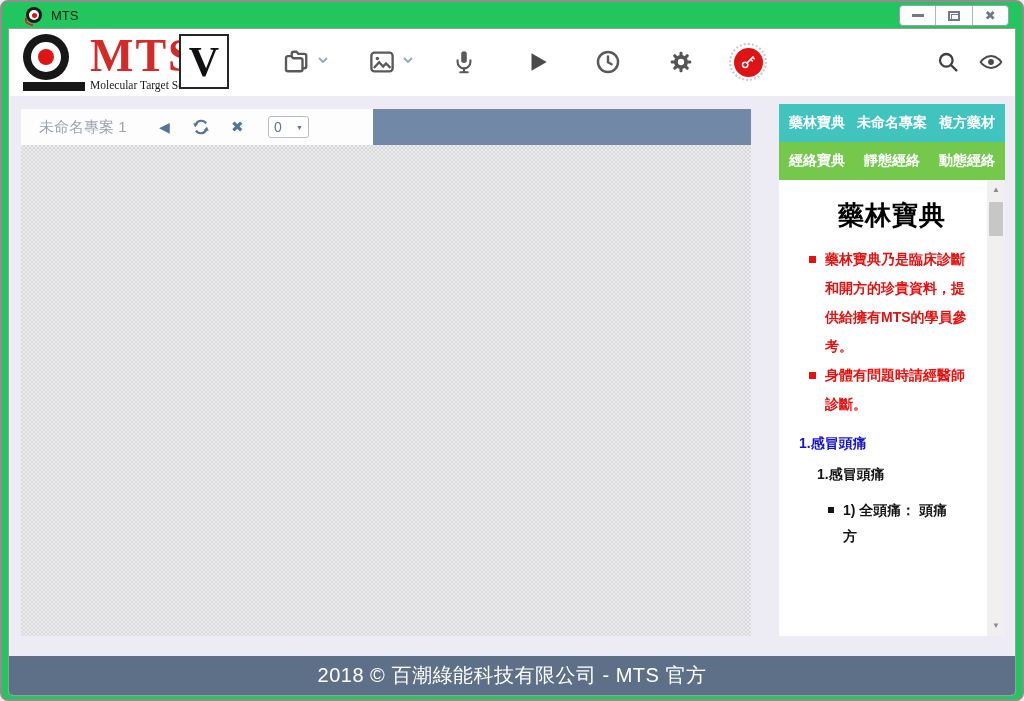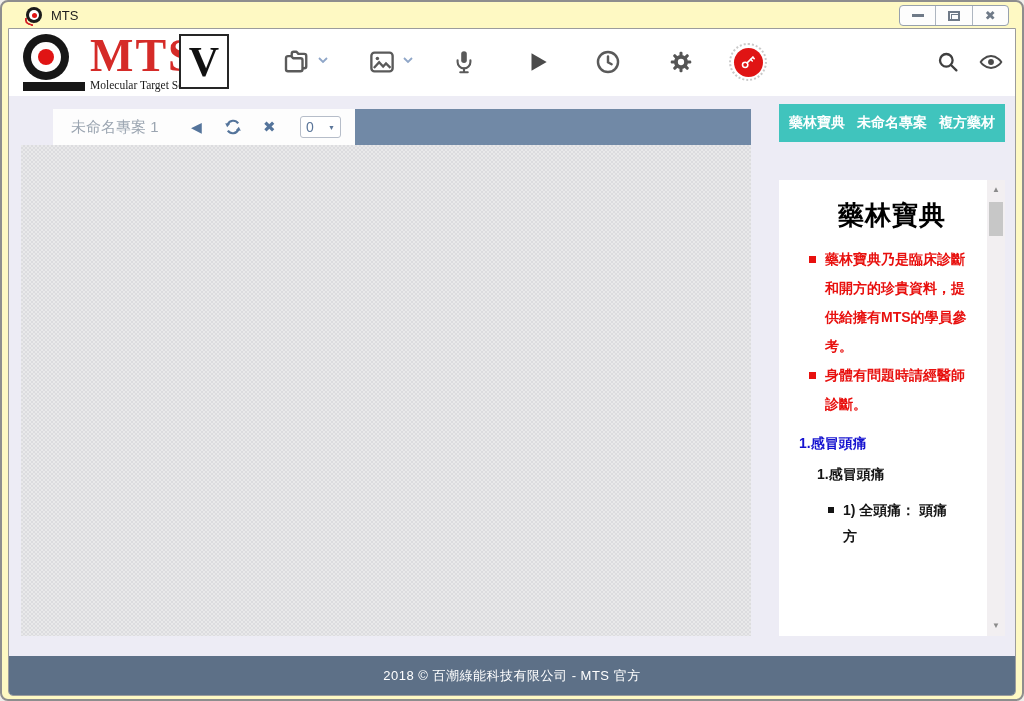--- a/index.html
+++ b/index.html
@@ -1,19 +1,19 @@
 <!DOCTYPE html>
 <html><head>
 <meta charset="utf-8">
 <style>
   * { box-sizing: border-box; margin: 0; padding: 0; }
   html,body { width:1024px; height:701px; }
   body { font-family: "Liberation Sans", "DejaVu Sans", sans-serif; background:#efeeea; position:relative; overflow:hidden; }
 
-  .window { position:absolute; inset:0; background:#fef9c3; border:2px solid #8e8e8e; border-radius:8px; overflow:hidden; }
+  .window { position:absolute; inset:0; background:#22c55e; border:2px solid #8e8e8e; border-radius:8px; overflow:hidden; }
 
   
   .titlebar { position:absolute; left:0; top:0; right:0; height:26px; display:flex; align-items:center; padding-left:24px; }
   .app-icon { width:16px; height:16px; border-radius:50%; background:#1b1b1b; position:relative; margin-right:9px; }
   .app-icon .ring { position:absolute; left:3px; top:3px; width:10px; height:10px; border-radius:50%; background:#fff; }
   .app-icon .dot { position:absolute; left:5.5px; top:5.5px; width:5px; height:5px; border-radius:50%; background:#e01414; }
   .app-icon .swoosh { position:absolute; left:-2px; bottom:-2px; width:10px; height:6px; border-bottom:2px solid #d42026; border-left:2px solid #d42026; border-bottom-left-radius:7px; transform:rotate(18deg); }
   .title-text { font-size:13px; color:#1d1d1d; }
 
   .win-controls { position:absolute; top:3px; right:13px; width:110px; height:21px; border:1px solid #97a1ae; border-radius:4px; display:flex; background:#fdfdfd; }
@@ -44,21 +44,21 @@
   .tb-chevron { position:absolute; top:28px; width:10px; height:7px; cursor:pointer; }
   .key-wrap { position:absolute; top:14px; width:38px; height:38px; border:2px dotted #c9c9c9; border-radius:50%; display:flex; align-items:center; justify-content:center; cursor:pointer; }
   .key-circle { width:29px; height:29px; border-radius:50%; background:#e01414; display:flex; align-items:center; justify-content:center; }
 
   
   .main { position:relative; flex:1 1 auto; background:#edecf5; }
 
   
   .project-panel { position:absolute; left:12px; top:13px; width:730px; height:527px; }
   .proj-header { position:relative; height:36px; display:flex; }
-  .proj-left { position:relative; width:302px; background:#fdfdfd;margin-left:32px; }
+  .proj-left { position:relative; width:352px; background:#fdfdfd; }
   .proj-fill { flex:1; background:#7189a6; }
   .proj-title { position:absolute; left:18px; top:0; height:36px; display:flex; align-items:center; font-size:15px; color:#9ba5b1; }
   .proj-back { position:absolute; left:138px; top:0; height:36px; display:flex; align-items:center; color:#54749b; font-size:14px; cursor:pointer; }
   .proj-refresh { position:absolute; left:170px; top:8px; width:20px; height:20px; cursor:pointer; }
   .proj-clear { position:absolute; left:210px; top:0; height:36px; display:flex; align-items:center; color:#54749b; font-size:15px; font-weight:bold; cursor:pointer; }
   .proj-select { position:absolute; left:247px; top:7px; width:41px; height:22px; border:1px solid #b6bdc9; border-radius:3px; background:#fff; display:flex; align-items:center; justify-content:space-between; padding:0 5px; color:#5a7599; font-size:14px; cursor:pointer; }
   .proj-select .arrow { font-size:7px; color:#5a7599; }
   .canvas { position:absolute; left:0; top:36px; right:0; bottom:0; background-color:#e9e9ea;
     background-image:
       linear-gradient(45deg,#dcdcdf 25%,transparent 25%,transparent 75%,#dcdcdf 75%),
@@ -82,21 +82,21 @@
   .section-heading { margin:13px 0 0 18px; color:#141414; font-weight:bold; font-size:14px; }
   .entry { position:relative; margin:13px 0 0 44px; width:118px; color:#141414; font-weight:bold; font-size:14px; line-height:26px; }
   .entry::before { content:""; position:absolute; left:-15px; top:10px; width:6px; height:6px; background:#141414; }
 
   .scrollbar { position:absolute; right:0; top:0; width:18px; bottom:0; background:#f2eff1; }
   .sb-arrow { position:absolute; left:0; right:0; text-align:center; color:#8b8b8b; font-size:8px; line-height:10px; cursor:pointer; }
   .sb-up { top:5px; } .sb-down { bottom:5px; }
   .sb-thumb { position:absolute; left:2px; top:22px; width:14px; height:34px; background:#c7c7c7; cursor:grab; }
 
   
-  .footer { flex:0 0 auto; height:39px; background:#5d7087; color:#fff; display:flex; align-items:center; justify-content:center; font-size:13px; letter-spacing:.5px; }
+  .footer { flex:0 0 auto; height:39px; background:#5d7087; color:#fff; display:flex; align-items:center; justify-content:center; font-size:20px; letter-spacing:.5px; }
 
   svg { display:block; }
 </style>
 </head>
 <body>
 
 <div class="window">
 
   <div class="titlebar">
     <div class="app-icon">
@@ -261,20 +261,25 @@
         </div>
         <div class="canvas"></div>
       </div>
 
       <div class="right-panel">
         <div class="nav-row teal">
           <a class="nav-link">藥林寶典</a>
           <a class="nav-link">未命名專案</a>
           <a class="nav-link">複方藥材</a>
         </div>
+        <div class="nav-row green">
+          <a class="nav-link">經絡寶典</a>
+          <a class="nav-link">靜態經絡</a>
+          <a class="nav-link">動態經絡</a>
+        </div>
 
         <div class="panel-content">
           <div class="content-inner">
             <h1 class="article-title">藥林寶典</h1>
             <ul class="red-list">
               <li>藥林寶典乃是臨床診斷和開方的珍貴資料，提供給擁有MTS的學員參考。</li>
               <li>身體有問題時請經醫師診斷。</li>
             </ul>
             <a class="section-link">1.感冒頭痛</a>
             <div class="section-heading">1.感冒頭痛</div>

